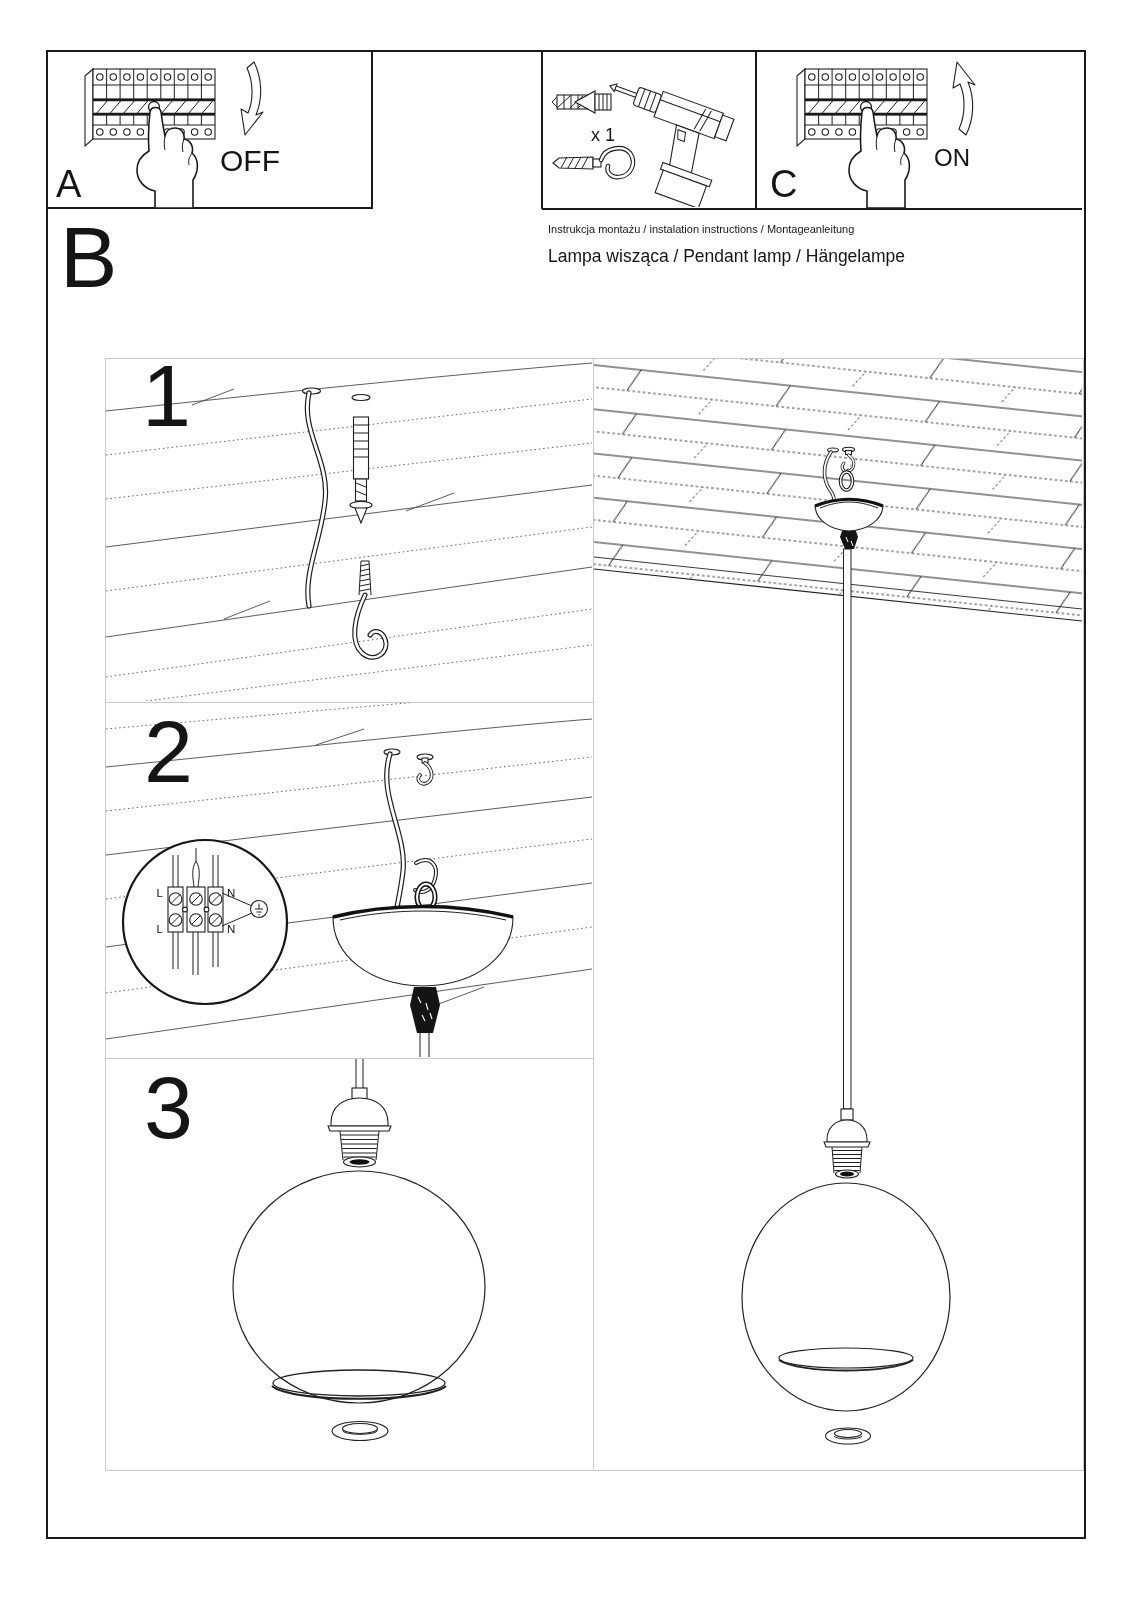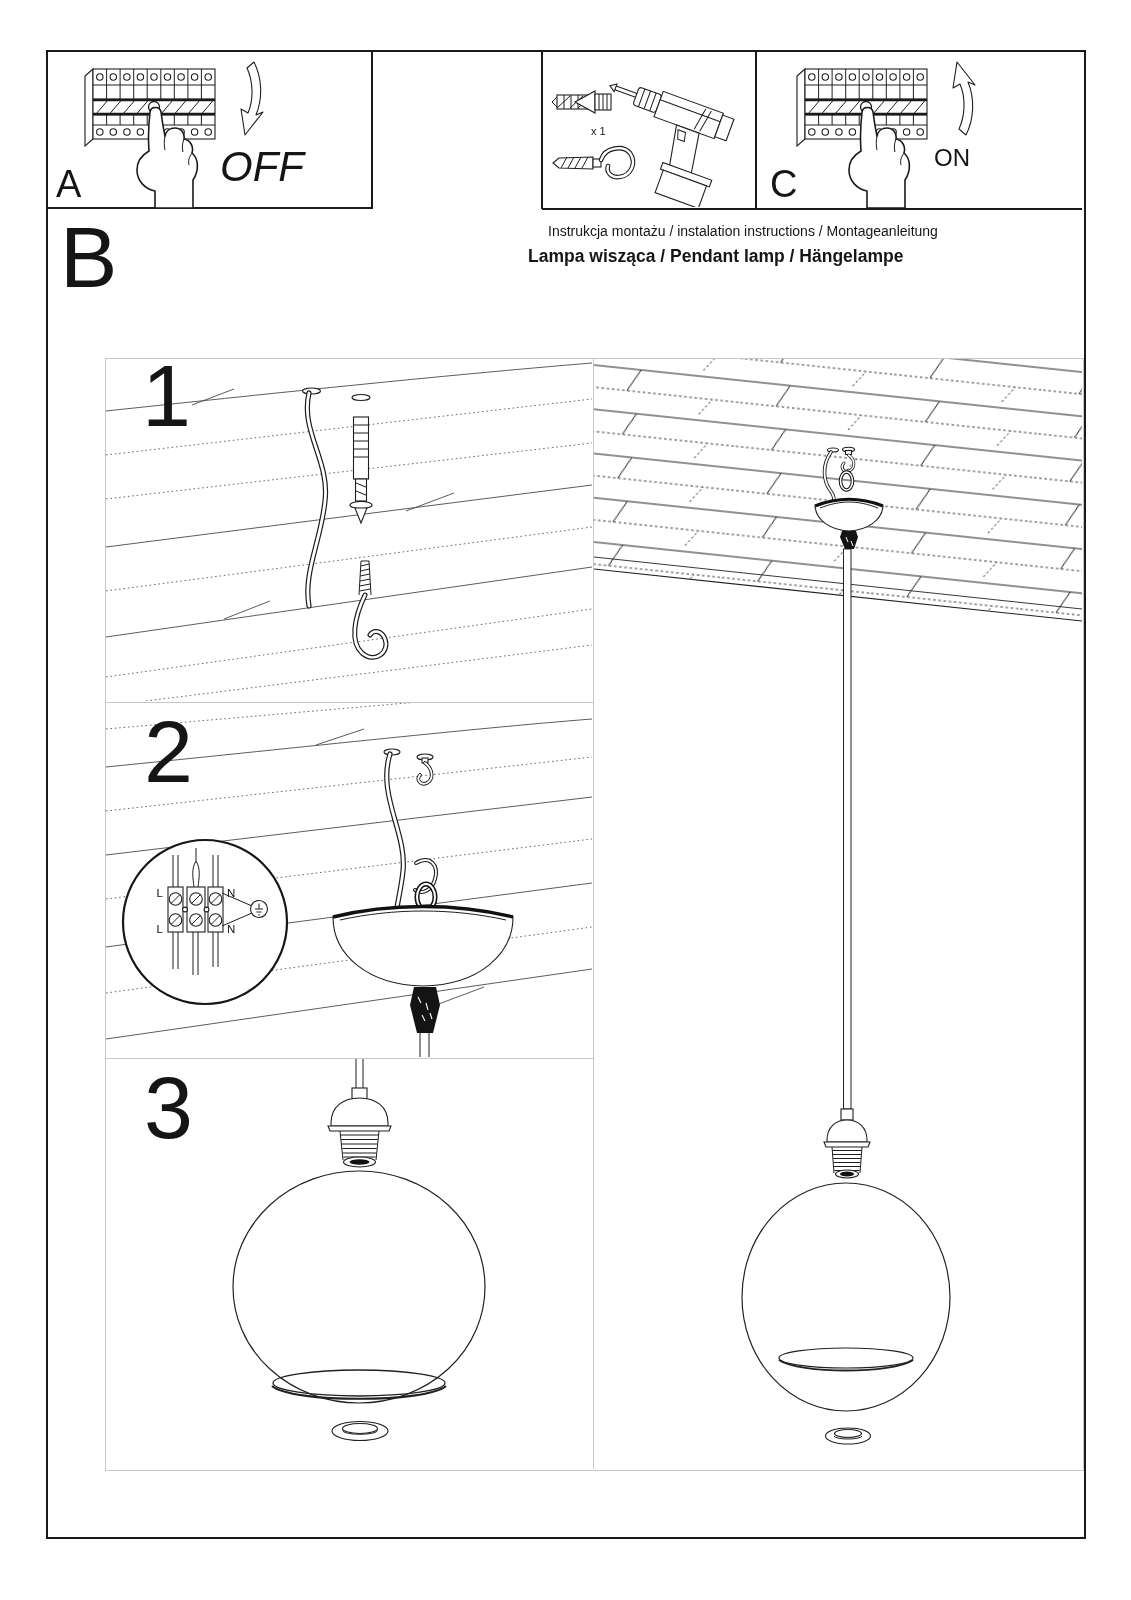--- a/index.html
+++ b/index.html
@@ -61,21 +61,21 @@
     </g>
     <g fill="#fff" stroke="#1a1a1a" stroke-width="1.6" stroke-linejoin="round">
       <path d="M90,54 C88.5,67 88,80 89,93 C82,97 77,104 77,112 C77,123 85,131 95,133 L95,150 L133,150 L133,122 C139,113 139,101 132,95 C134,88 130,82 124,81 C125,75 121,70 115,70 C110,70 106,73 105,78 C103,69 102,61 101,54 C100,48 91,48 90,54 Z"></path>
       <path fill="none" stroke-width="1" d="M105,78 C104,84 104,88 105,92 M124,81 C122,86 122,90 123,94 M132,95 C129,99 128,103 129,107"></path>
     </g>
     <g>
       <path class="ln" stroke-width="1.5" stroke-linejoin="round" d="M194,4 C202,20 203,40 196,57 L203,54 L185,77 L181,51 L188,55 C194,41 193,23 187,10 Z"></path>
     </g>
   </svg>
   <div class="glabel" style="left:56px;top:165px;font-size:38px;">A</div>
-  <div class="glabel" style="left:220px;top:146px;font-size:42px;font-style:italic;">OFF</div>
+  <div class="glabel" style="left:220px;top:146px;font-size:30px;">OFF</div>
 
   <svg class="abs" style="left:545px;top:55px;" width="210" height="152" viewBox="0 0 210 152">
     <g transform="rotate(20 130 80) translate(0,-14)">
       <path class="ln" d="M52,70 L58,66 L58,74 Z"></path>
       <path class="ls" d="M58,68 H80 M58,72 H80"></path>
       <rect class="ln" x="80" y="61" width="24" height="19" rx="3"></rect>
       <path class="ls" d="M86,61 V80 M92,61 V80 M98,61 V80"></path>
       <rect class="ln" x="104" y="57" width="64" height="27"></rect>
       <path class="ls" d="M104,66 H168 M150,59 L146,82 M156,59 L152,82"></path>
       <rect class="ln" x="168" y="59" width="12" height="23"></rect>
@@ -92,21 +92,21 @@
       <path class="ls" d="M54,39 V55 M58,39 V55 M62,39 V55"></path>
     </g>
     <g>
       <path class="ln" d="M8,108 L14,103 L48,102 L48,114 L14,113 Z"></path>
       <path class="ls" d="M16,113 L22,102 M23,113 L29,102 M30,113 L36,102 M37,113 L43,102"></path>
       <rect class="ln" x="48" y="104" width="8" height="8"></rect>
       <path class="tubo" stroke-width="4.6" d="M56,105 C60,92 78,90 85,98 C92,108 86,121 74,122 C66,123 61,117 63,111"></path>
       <path class="tubi" stroke-width="2.4" d="M56,105 C60,92 78,90 85,98 C92,108 86,121 74,122 C66,123 61,117 63,111"></path>
     </g>
   </svg>
-  <div class="glabel" style="left:591px;top:126px;font-size:11px;">x 1</div>
+  <div class="glabel" style="left:591px;top:126px;font-size:18px;">x 1</div>
 
   <svg class="abs" style="left:772px;top:58px;" width="240" height="150" viewBox="0 0 240 150">
     <g>
       <path class="ln" d="M25,18 L33,11 L33,81 L25,88 Z"></path>
       <rect class="ln" x="33" y="11" width="122" height="70"></rect>
       <path class="ls" d="M46.6,11 V27 M60.1,11 V27 M73.7,11 V27 M87.2,11 V27 M100.8,11 V27 M114.3,11 V27 M127.9,11 V27 M141.4,11 V27"></path>
       <path class="ls" d="M33,27 H155 M33,41 H155 M33,57 H155 M33,67 H155"></path>
       <path class="ls" d="M46.6,27 V41 M60.1,27 V41 M73.7,27 V41 M87.2,27 V41 M100.8,27 V41 M114.3,27 V41 M127.9,27 V41 M141.4,27 V41"></path>
       <path class="ls" d="M46.6,57 V67 M60.1,57 V67 M73.7,57 V67 M87.2,57 V67 M100.8,57 V67 M114.3,57 V67 M127.9,57 V67 M141.4,57 V67"></path>
       <path d="M33,42 H155 M33,56 H155" stroke="#1a1a1a" stroke-width="2.4" fill="none"></path>
@@ -137,22 +137,22 @@
     </g>
     <g>
       <path class="ln" stroke-width="1.5" stroke-linejoin="round" d="M194,77 C202,61 203,41 196,24 L203,27 L185,4 L181,30 L188,26 C194,40 193,58 187,71 Z"></path>
     </g>
   </svg>
   <div class="glabel" style="left:770px;top:165px;font-size:38px;">C</div>
   <div class="glabel" style="left:934px;top:146px;font-size:24px;">ON</div>
 
   <div class="glabel" style="left:60px;top:214px;font-size:86px;">B</div>
 
-  <div class="glabel" style="left:548px;top:224px;font-size:14px;">Instrukcja montażu / instalation instructions / Montageanleitung</div>
-  <div class="glabel" style="left:528px;top:248px;font-size:17.5px;font-weight:bold;">Lampa wisząca / Pendant lamp / Hängelampe</div>
+  <div class="glabel" style="left:548px;top:224px;font-size:11px;">Instrukcja montażu / instalation instructions / Montageanleitung</div>
+  <div class="glabel" style="left:548px;top:248px;font-size:17.5px;">Lampa wisząca / Pendant lamp / Hängelampe</div>
 
   <div class="abs" style="left:105px;top:358px;width:977px;height:1111px;border:1px solid #c8c8c8;"></div>
   <div class="abs" style="left:593px;top:358px;width:1px;height:1111px;background:#c8c8c8;"></div>
   <div class="abs" style="left:105px;top:702px;width:489px;height:1px;background:#c8c8c8;"></div>
   <div class="abs" style="left:105px;top:1058px;width:489px;height:1px;background:#c8c8c8;"></div>
 
   <svg class="abs" style="left:106px;top:359px;" width="486" height="342" viewBox="0 0 486 342">
     <g>
       <path class="cl" d="M0,52 C150,36 340,16 486,4"></path>
       <path class="cld" d="M0,96 L486,40"></path>

